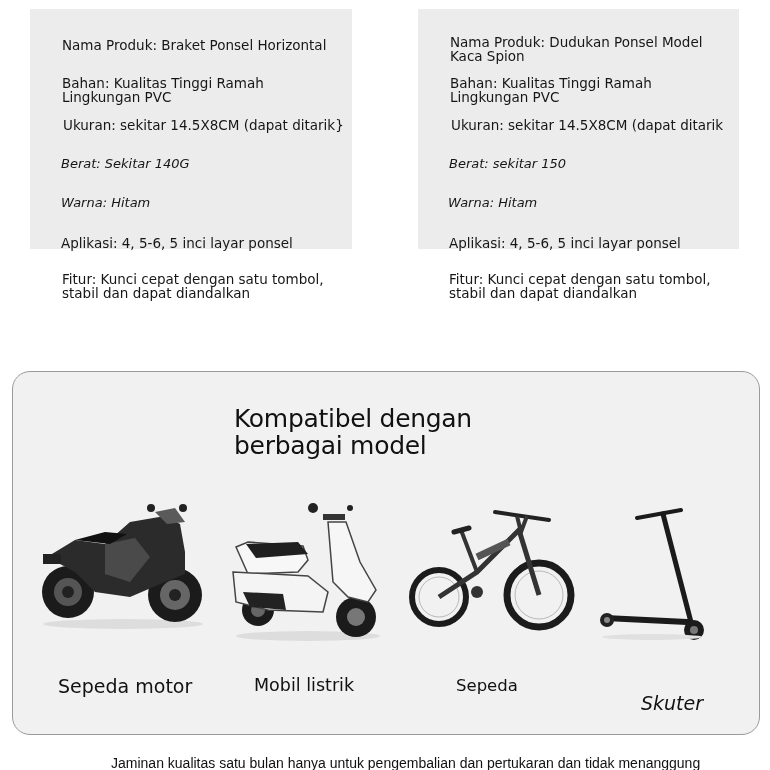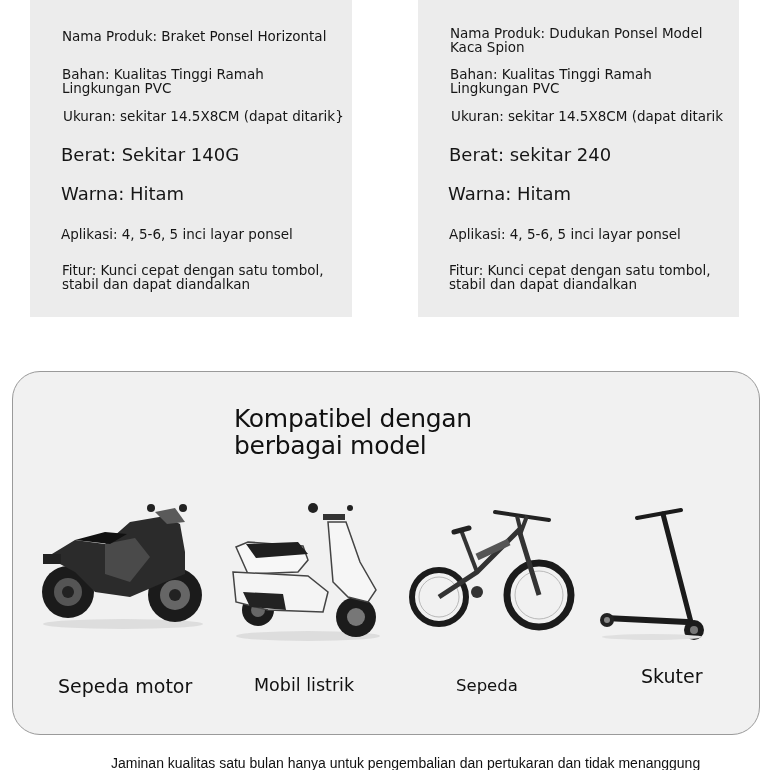--- a/index.html
+++ b/index.html
@@ -1,35 +1,35 @@
 <!DOCTYPE html>
 <html><head>
   <meta charset="utf-8">
   <style>
     * { box-sizing: border-box; margin: 0; padding: 0; }
     html, body { width: 770px; height: 770px; background: #ffffff; overflow: hidden; }
     body { position: relative; font-family: "DejaVu Sans", sans-serif; color: #111; }
 
     .spec-card {
-      position: absolute; top: 0; height: 317px; width: 322px;
+      position: absolute; top: 9px; height: 240px; width: 322px;
       background: #ececec;
     }
     .spec-card.left { left: 30px; }
     .spec-card.right { left: 418px; width: 321px; }
 
     .spec-line {
       position: absolute; left: 0; right: 0;
       font-size: 13.5px; line-height: 14px; color: #161616;
       white-space: pre-line;
     }
-    .spec-line.lg { font-size: 18px; line-height: 16px; }
+    .spec-line.lg { font-size: 13px; line-height: 16px; font-style: italic; }
 
     .compat-panel {
       position: absolute; left: 12px; top: 371px; width: 748px; height: 364px;
-      background: #f1f1f1; border: 1.5px solid #9a9a9a; border-radius: 28px;
+      background: #f1f1f1; border: 1.5px solid #9a9a9a; border-radius: 18px;
     }
     .compat-title {
       position: absolute; left: 221px; top: 33px;
       font-size: 25px; line-height: 27px; color: #111;
       font-family: "DejaVu Sans", sans-serif; letter-spacing: -0.3px;
       white-space: pre-line;
     }
     .vehicle {
       position: absolute; top: 130px; height: 200px;
     }
@@ -58,21 +58,21 @@
   <div class="spec-line" style="top:263px;left:32px;">Fitur: Kunci cepat dengan satu tombol,
 stabil dan dapat diandalkan</div>
 </div>
 
 <div class="spec-card right">
   <div class="spec-line" style="top:26px;left:32px;">Nama Produk: Dudukan Ponsel Model
 Kaca Spion</div>
   <div class="spec-line" style="top:67px;left:32px;">Bahan: Kualitas Tinggi Ramah
 Lingkungan PVC</div>
   <div class="spec-line" style="top:109px;left:33px;">Ukuran: sekitar 14.5X8CM (dapat ditarik</div>
-  <div class="spec-line lg" style="top:147px;left:31px;">Berat: sekitar 240</div>
+  <div class="spec-line lg" style="top:147px;left:31px;">Berat: sekitar 150</div>
   <div class="spec-line lg" style="top:186px;left:30px;">Warna: Hitam</div>
   <div class="spec-line" style="top:227px;left:31px;">Aplikasi: 4, 5-6, 5 inci layar ponsel</div>
   <div class="spec-line" style="top:263px;left:31px;">Fitur: Kunci cepat dengan satu tombol,
 stabil dan dapat diandalkan</div>
 </div>
 
 <div class="compat-panel">
   <div class="compat-title">Kompatibel dengan
 berbagai model</div>
 
@@ -136,17 +136,17 @@
     <svg width="120" height="150" viewBox="0 0 120 150">
       <path d="M40 16 L84 8" stroke="#1b1b1b" stroke-width="4" stroke-linecap="round"></path>
       <path d="M66 12 L96 128" stroke="#1b1b1b" stroke-width="5" stroke-linecap="round"></path>
       <path d="M8 116 L90 120" stroke="#1b1b1b" stroke-width="6" stroke-linecap="round"></path>
       <circle cx="10" cy="118" r="7" fill="#222"></circle>
       <circle cx="10" cy="118" r="3" fill="#888"></circle>
       <circle cx="97" cy="128" r="10" fill="#1b1b1b"></circle>
       <circle cx="97" cy="128" r="4" fill="#777"></circle>
       <ellipse cx="55" cy="135" rx="50" ry="3" fill="#e0e0e0"></ellipse>
     </svg>
-    <div class="vehicle-label" style="left:32px;top:163px;">Skuter</div>
+    <div class="vehicle-label" style="left:32px;top:190px;font-style:italic;">Skuter</div>
   </div>
 </div>
 
 <div class="footer-note">Jaminan kualitas satu bulan hanya untuk pengembalian dan pertukaran dan tidak menanggung kerugian lainnya</div>
 
 </body></html>

